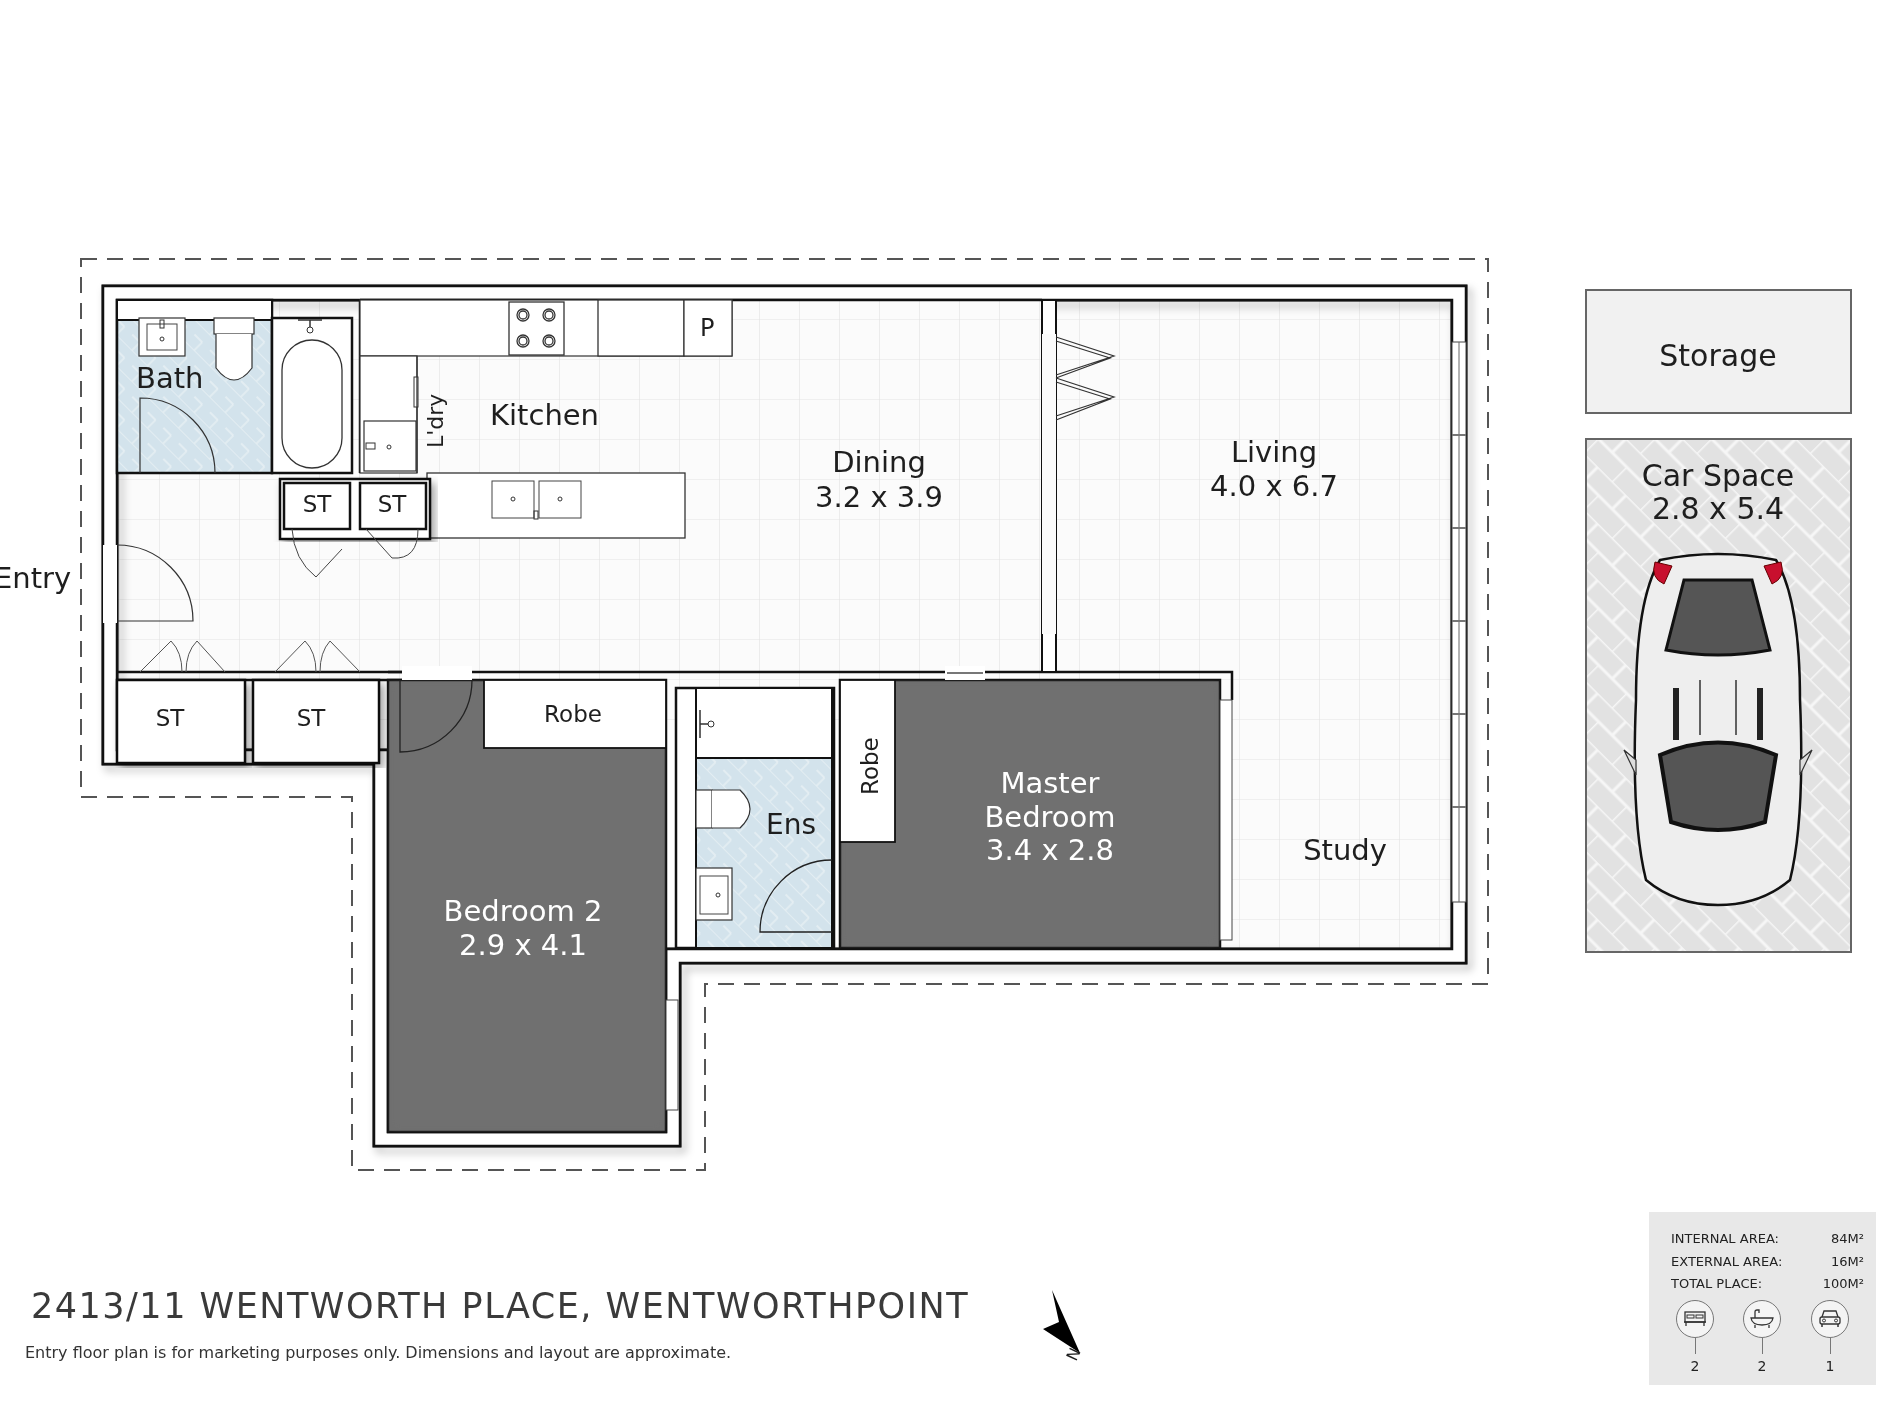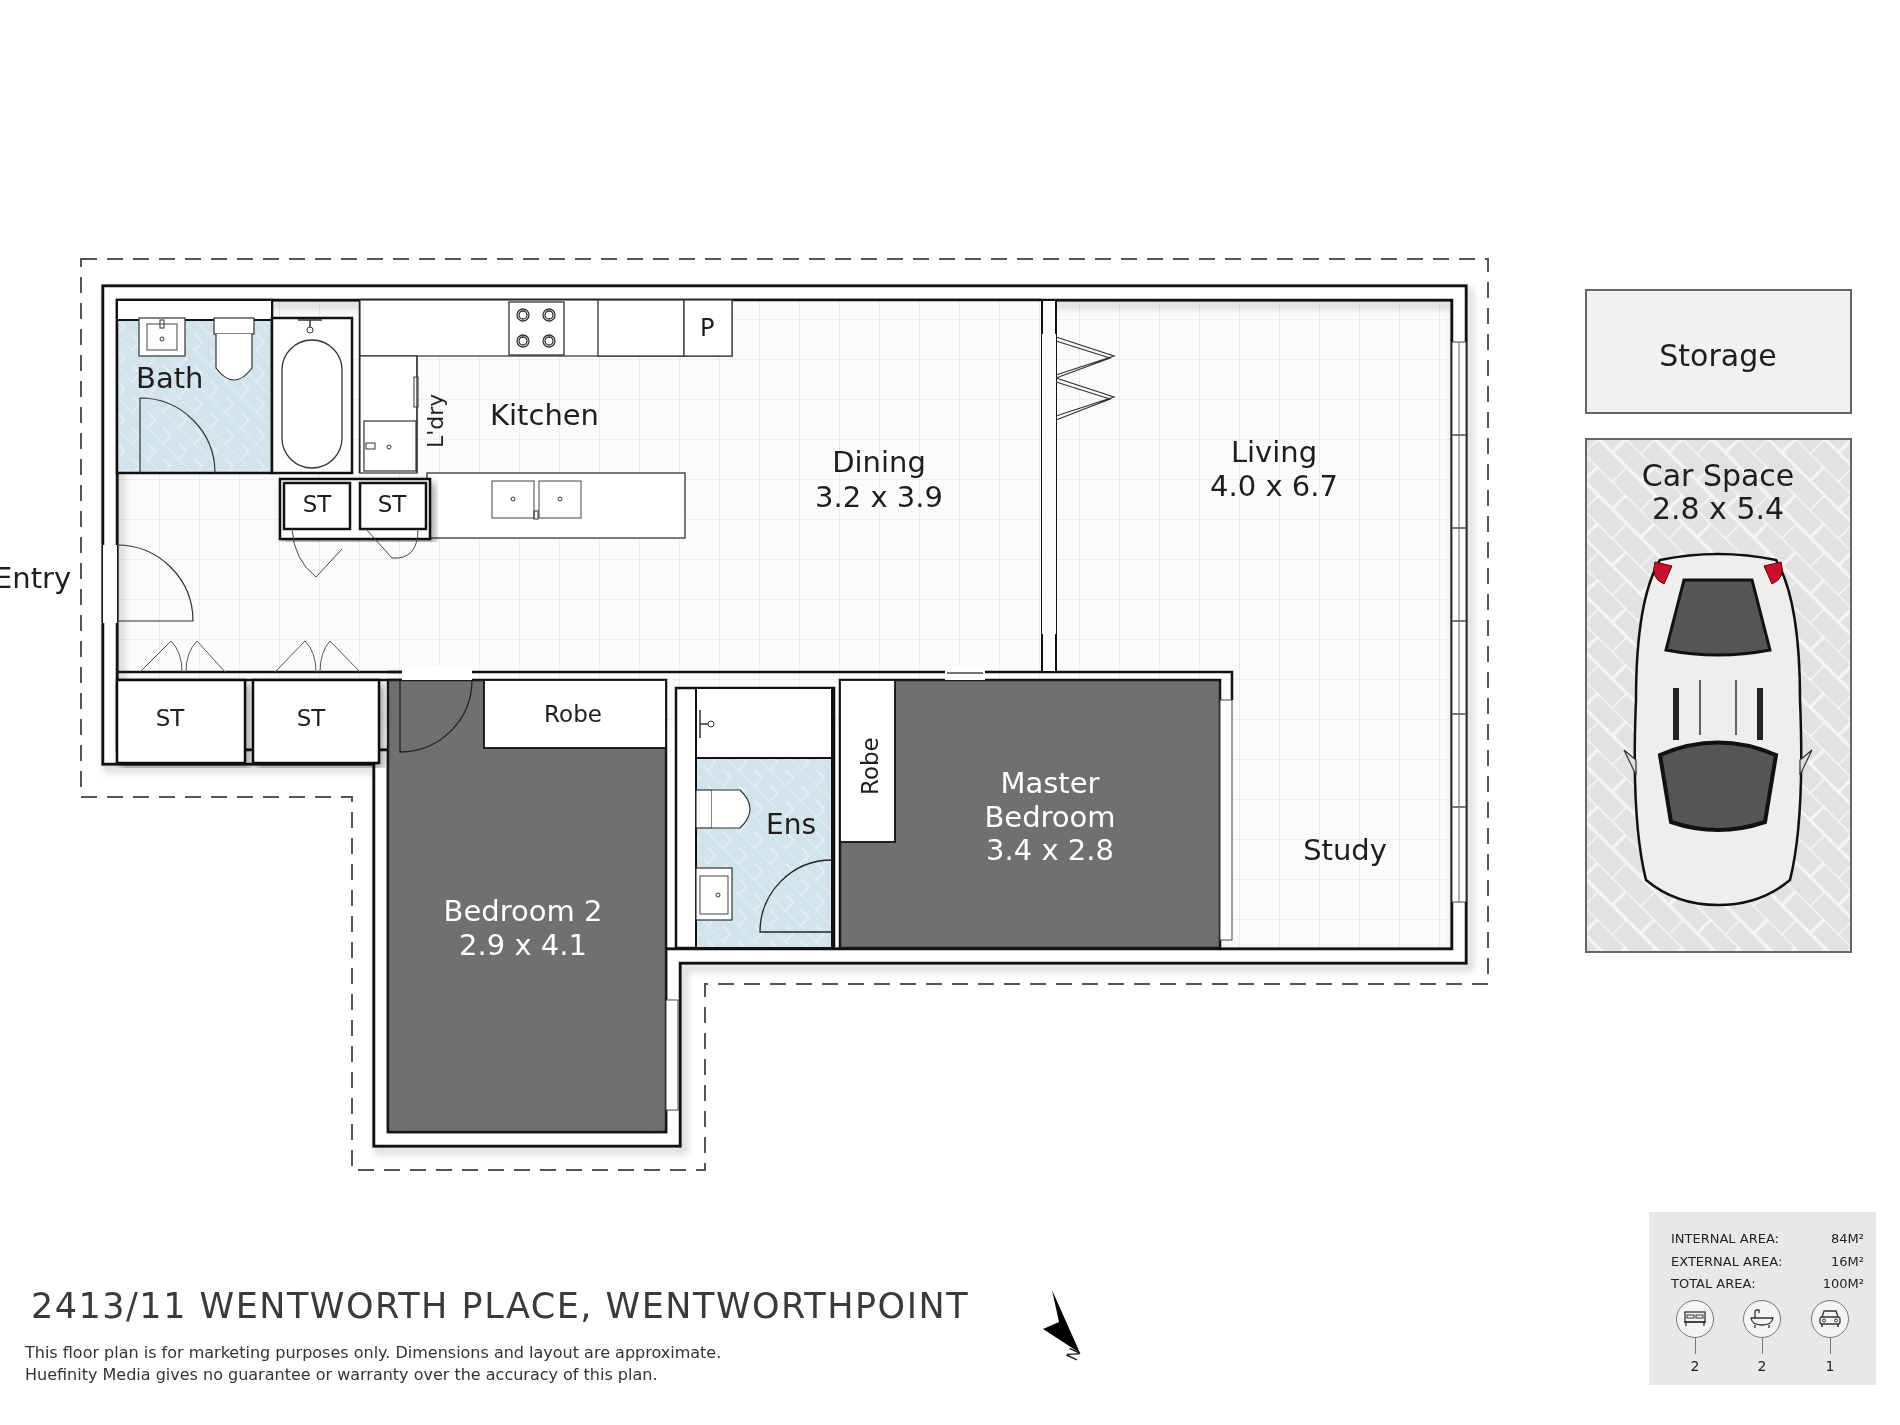--- a/index.html
+++ b/index.html
@@ -211,35 +211,34 @@
   </g>
 
   <g transform="translate(1043 1290)">
     <path d="M9 0 L37 63 L0 39 L16 32 Z" fill="#000"></path>
   </g>
   <text class="lbl" x="1076" y="1362" font-size="16" transform="rotate(-65 1076 1362)">N</text>
 </svg>
 
 <div class="title">2413/11 WENTWORTH PLACE, WENTWORTHPOINT</div>
 <div class="disclaimer">
-  <div>This floor plan is for marketing purposes only. Dimensions and layout are approximate.</div>
-  <div>Huefinity Media gives no guarantee or warranty over the accuracy of this plan.</div>
+  <div>Entry floor plan is for marketing purposes only. Dimensions and layout are approximate.</div>
 </div>
 
 <div class="info">
   <div class="info-row" style="top:19px;">
     <span>INTERNAL AREA:</span>
     <span>84M²</span>
   </div>
   <div class="info-row" style="top:42px;align-items:flex-end;">
     <span>EXTERNAL AREA:</span>
     <span>16M²</span>
   </div>
   <div class="info-row" style="top:64px;">
-    <span>TOTAL AREA:</span>
+    <span>TOTAL PLACE:</span>
     <span>100M²</span>
   </div>
 
   <div class="amen" style="left:26px;">
     <div class="ring">
       <svg width="24" height="18" viewBox="0 0 24 18">
           <rect x="2" y="2" width="20" height="10" fill="none" stroke="#333" stroke-width="1.3"></rect>
           <rect x="4" y="5" width="7" height="3" fill="none" stroke="#333"></rect>
           <rect x="13" y="5" width="7" height="3" fill="none" stroke="#333"></rect>
           <path d="M1 12 H23 M3 12 V16 M21 12 V16" stroke="#333" stroke-width="1.3"></path>

